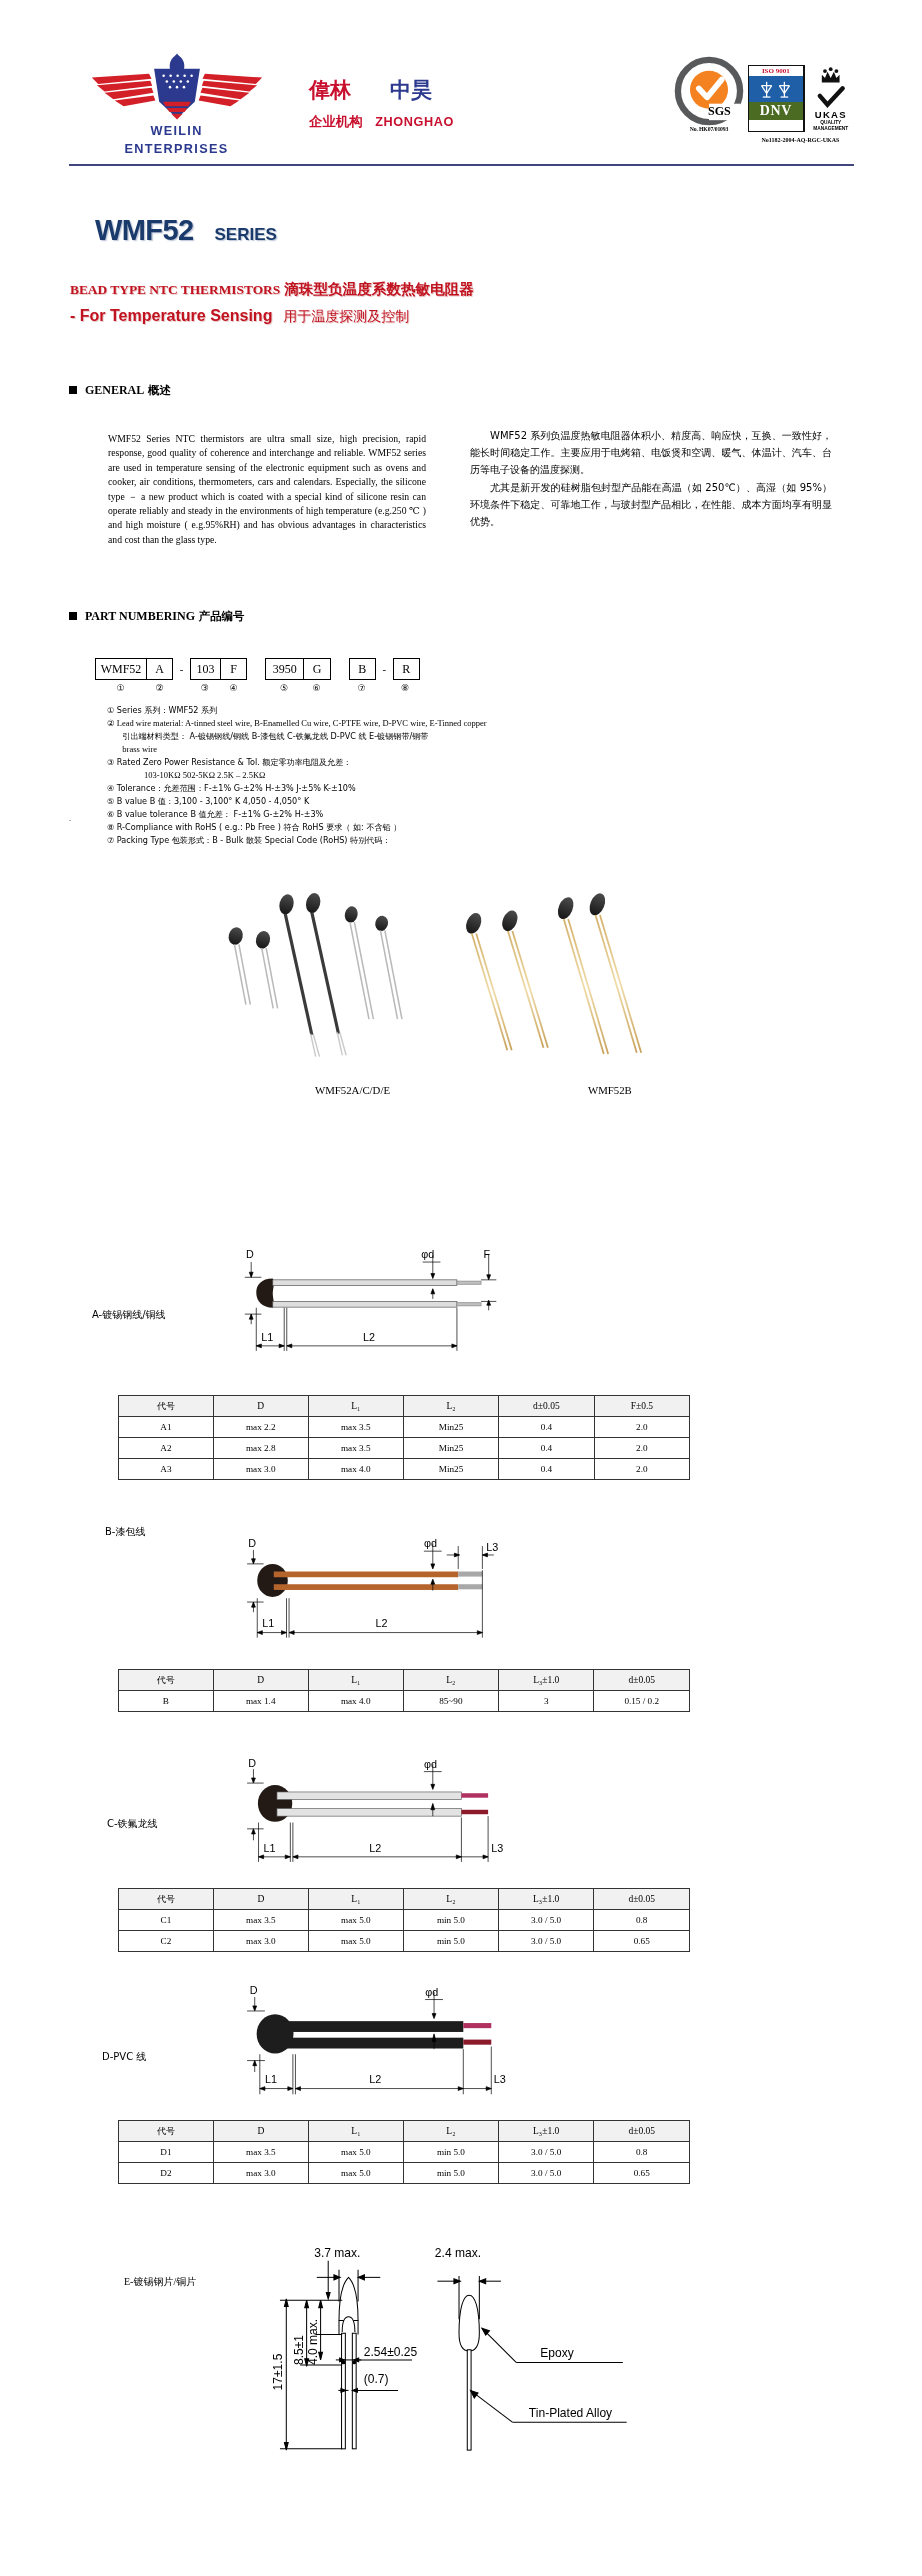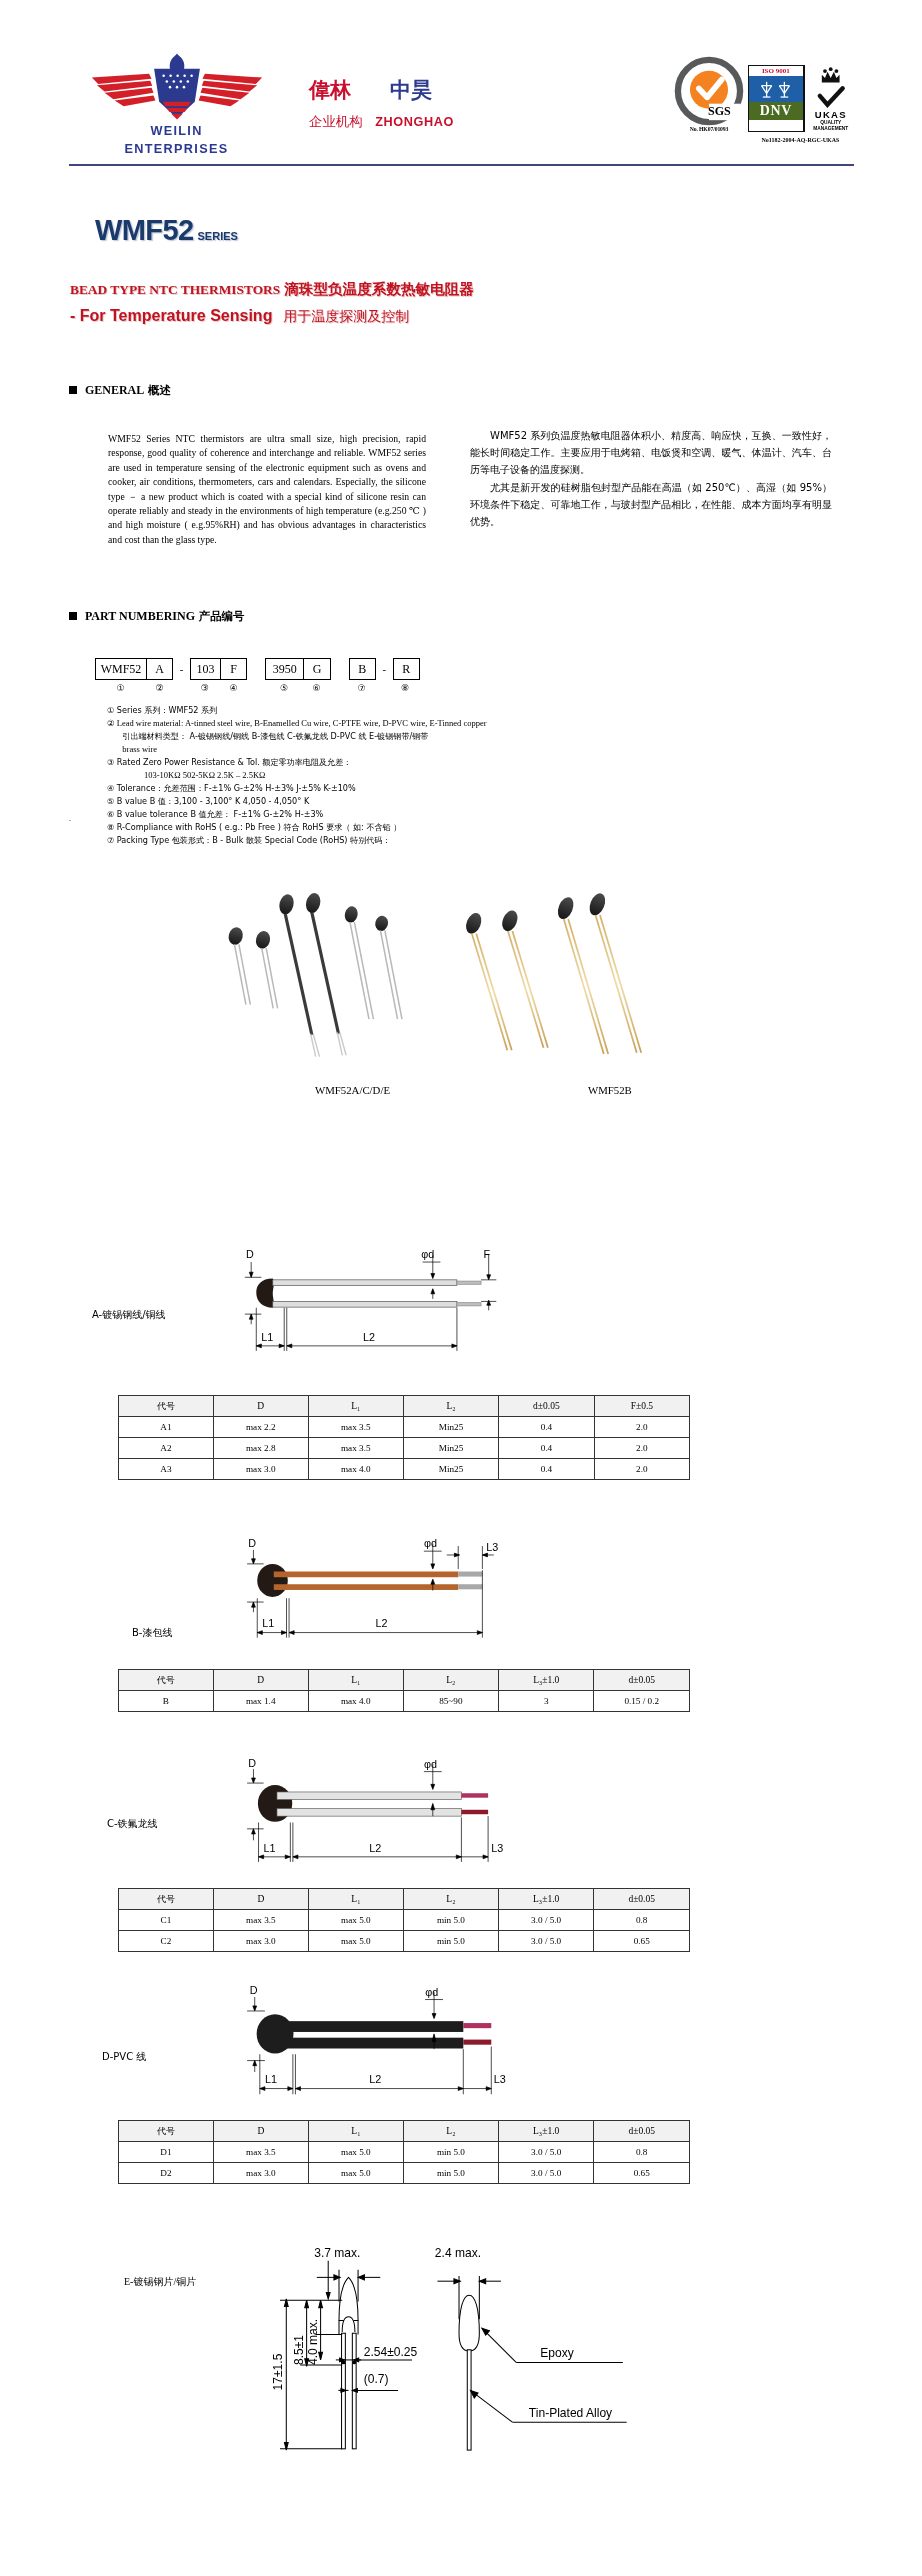--- a/index.html
+++ b/index.html
@@ -26,21 +26,21 @@
   .weilin-name{
     font-family:"Liberation Sans","DejaVu Sans",sans-serif;
     font-weight:bold;color:#2b3a8f;letter-spacing:1.3px;
     font-size:12.7px;line-height:16.5px;margin-top:1.3px;
   }
   .cn-brand{position:absolute;left:264px;top:76px;width:216px;margin-left:45px;}
   .cn-brand .row1{display:flex;gap:39px;align-items:baseline;}
   .cn-red{color:#c8102e;font-weight:bold;font-size:21px;font-family:"DejaVu Sans",sans-serif;}
   .cn-blue{color:#2b3a8f;font-weight:bold;font-size:21px;font-family:"DejaVu Sans",sans-serif;}
   .cn-brand .row2{display:flex;gap:12.7px;align-items:baseline;margin-top:9px;}
-  .cn-red-s{color:#c8102e;font-weight:normal;font-size:13.4px;font-family:"DejaVu Sans",sans-serif;}
+  .cn-red-s{color:#c8102e;font-weight:bold;font-size:13.4px;font-family:"DejaVu Sans",sans-serif;}
   .cn-red-lat{color:#c8102e;font-weight:bold;font-size:12.7px;letter-spacing:0.6px;
     font-family:"Liberation Sans","DejaVu Sans",sans-serif;}
   .certs{position:absolute;left:674px;top:58px;display:flex;align-items:flex-end;gap:3.8px;}
   .cert-sgs{width:70px;text-align:center;}
   .cert-sgs .ring{position:relative;width:66px;height:66px;margin:0 auto;}
   .cert-cap{font-size:5.7px;font-weight:bold;font-family:"Liberation Serif",serif;margin-top:1.9px;letter-spacing:-0.1px;}
   .cert-iso{width:56px;border:1.3px solid #111;box-sizing:border-box;}
   .iso-top{color:#c8102e;font-weight:bold;font-size:7px;text-align:center;padding:1.3px 0;
     font-family:"Liberation Serif",serif;}
   .iso-mid{height:25.4px;display:flex;align-items:center;justify-content:center;background:#1f5fa8;}
@@ -53,21 +53,21 @@
   .cert-nums span{font-size:6px;font-weight:bold;font-family:"Liberation Serif",serif;}
   .hrule{position:absolute;left:69px;top:164px;width:785px;height:1.9px;background:#41457e;}
 
   
   .wmf-title{
     position:absolute;left:95px;top:214px;
     font-family:"Liberation Sans","DejaVu Sans",sans-serif;
     color:#1a3a6b;font-weight:bold;font-size:29px;letter-spacing:-0.6px;
     text-shadow:1.3px 1.3px 1.3px #b9c2d4;
   }
-  .wmf-title .series{font-size:11px;letter-spacing:0px;margin-left:4px;}
+  .wmf-title .series{font-size:17px;letter-spacing:0px;margin-left:21px;}
   .subtitle1{
     position:absolute;left:70px;top:280px;
     color:#c1121f;font-weight:bold;font-size:16px;
     font-family:"Liberation Serif","DejaVu Serif",serif;
     text-shadow:1px 1px 0.6px #e7c8c8;white-space:nowrap;
   }
   .subtitle1 .sc{font-size:13.4px;}
   .subtitle1 .cn{font-family:"DejaVu Sans",sans-serif;font-size:14.6px;}
   .subtitle2{
     position:absolute;left:70px;top:307px;
@@ -517,21 +517,21 @@
         <td>A3</td>
         <td>max 3.0</td>
         <td>max 4.0</td>
         <td>Min25</td>
         <td>0.4</td>
         <td>2.0</td>
       </tr>
     </tbody>
   </table>
 
-  <div class="dimlabel" style="left:105px;top:1626px;margin-left:27px;">B-漆包线</div>
+  <div class="dimlabel" style="left:105px;top:1525px;">B-漆包线</div>
   <svg style="position:absolute;left:242px;top:1532px;" width="407" height="121" viewBox="0 0 640 190">
     <g stroke="#000" stroke-width="1.1" fill="none">
       <ellipse cx="48" cy="76" rx="24" ry="26" fill="#231a16" stroke="none"></ellipse>
       <rect x="50" y="62" width="290" height="9" fill="#b5652c" stroke="none"></rect>
       <rect x="50" y="82" width="290" height="9" fill="#b5652c" stroke="none"></rect>
       <rect x="340" y="62" width="38" height="8" fill="#a8a8a8" stroke="none"></rect>
       <rect x="340" y="82" width="38" height="8" fill="#a8a8a8" stroke="none"></rect>
 
       <line x1="18" y1="28" x2="18" y2="48"></line>
       <path d="M15 42 L18 50 L21 42 Z" fill="#000"></path>

